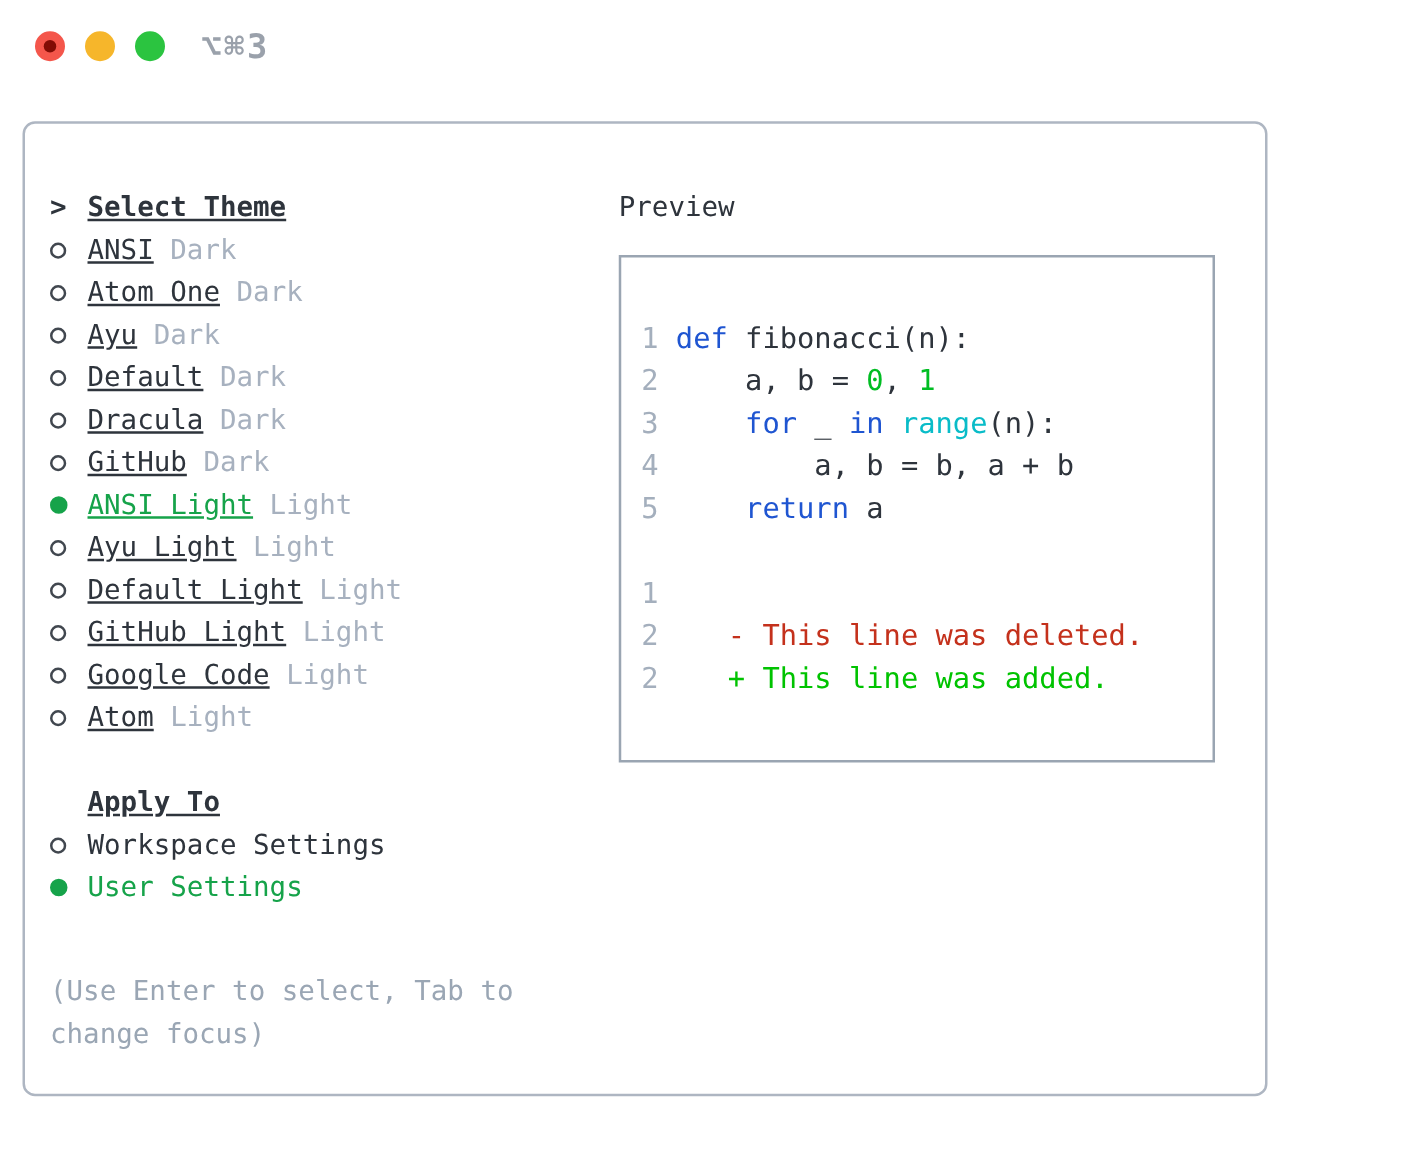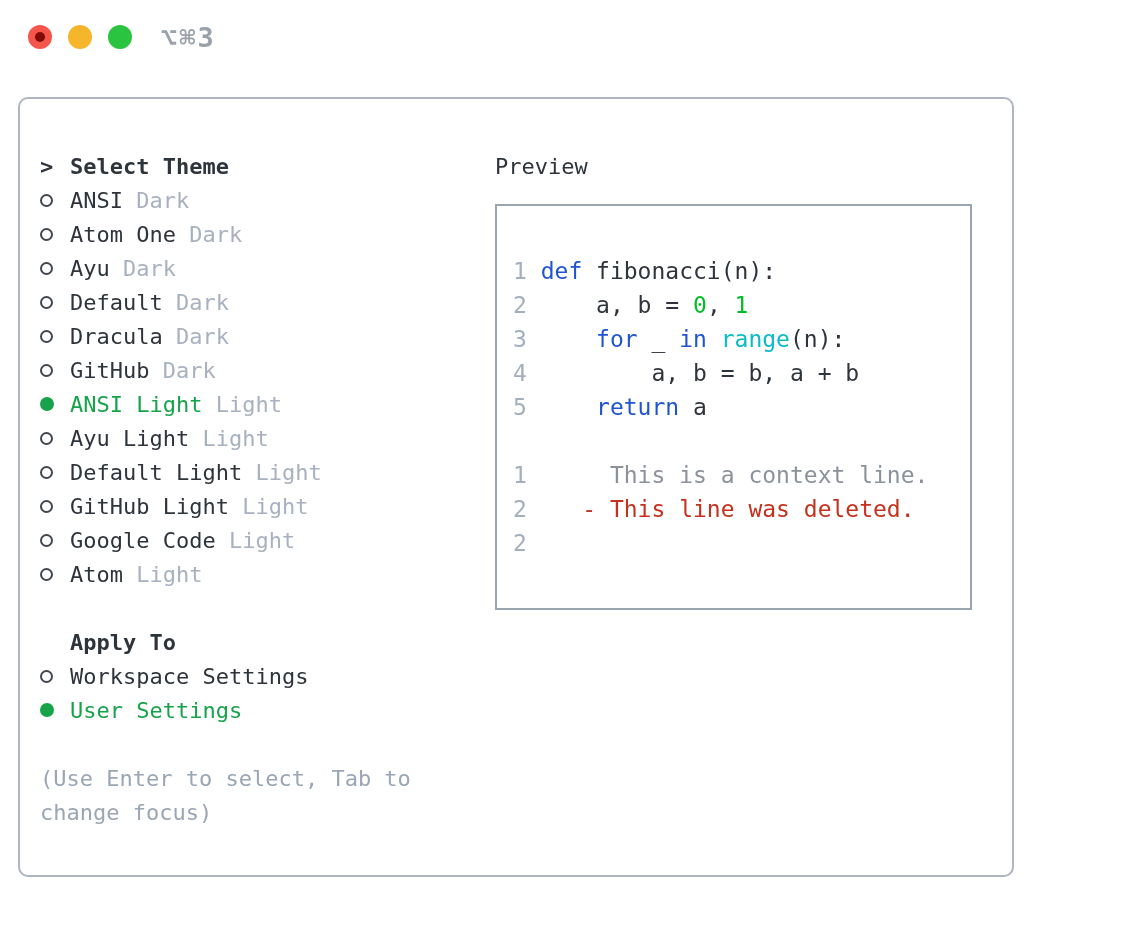--- a/index.html
+++ b/index.html
@@ -54,26 +54,26 @@
   .gutter { width: 30px; flex: none; display: flex; align-items: center; }
   .prompt { font-weight: bold; color: var(--text); }
   .radio {
     width: 13px; height: 13px; border-radius: 50%;
     border: 2px solid var(--radio-border);
   }
   .radio.filled {
     width: 14px; height: 14px;
     background: var(--green); border-color: var(--green);
   }
-  .name { color: var(--text); }
+  .name { color: var(--text); text-decoration: underline; }
   .variant { color: var(--dim); }
   .selected .name, .selected .label { color: var(--green); text-align: center; }
   .spacer { height: 34px; }
   .help {
-    margin-top: 1px; width: 410px;
+    margin-top: 16px; width: 410px;
     font-size: 22px; line-height: 34px;
     color: var(--help); white-space: normal;
   }
   
   .preview-col { position: absolute; left: 475px; top: 50px; }
   .preview-title { height: 34px; display: flex; align-items: center;
     font-size: 22px; font-weight: normal; color: var(--text); }
   .preview-box {
     margin-top: 21px;
     width: 477px; height: 406px;
@@ -154,21 +154,21 @@
       <div class="preview-box">
         <div id="code-lines">
             <div class="cline"><span class="lnum">1</span><span class="lcontent"><span class="tok-keyword">def</span><span class="tok-plain"> fibonacci(n):</span></span></div>
             <div class="cline"><span class="lnum">2</span><span class="lcontent"><span class="tok-plain">    a, b = </span><span class="tok-number">0</span><span class="tok-plain">, </span><span class="tok-number">1</span></span></div>
             <div class="cline"><span class="lnum">3</span><span class="lcontent"><span class="tok-plain">    </span><span class="tok-keyword">for</span><span class="tok-plain"> _ </span><span class="tok-keyword">in</span><span class="tok-plain"> </span><span class="tok-builtin">range</span><span class="tok-plain">(n):</span></span></div>
             <div class="cline"><span class="lnum">4</span><span class="lcontent"><span class="tok-plain">        a, b = b, a + b</span></span></div>
             <div class="cline"><span class="lnum">5</span><span class="lcontent"><span class="tok-plain">    </span><span class="tok-keyword">return</span><span class="tok-plain"> a</span></span></div>
           </div>
         <div class="gap"></div>
         <div id="diff-lines">
-            <div class="cline"><span class="lnum">1</span><span class="lcontent"><span class="tok-context">     This is a context line.</span></span></div>
+            <div class="cline"><span class="lnum">1</span></div>
             <div class="cline"><span class="lnum">2</span><span class="lcontent"><span class="tok-plain">   </span><span class="tok-deleted">- This line was deleted.</span></span></div>
-            <div class="cline"><span class="lnum">2</span></div>
+            <div class="cline"><span class="lnum">2</span><span class="lcontent"><span class="tok-plain">   </span><span class="tok-added">+ This line was added.</span></span></div>
           </div>
       </div>
     </div>
 
   </div>
 </div>
 
 </body></html>

